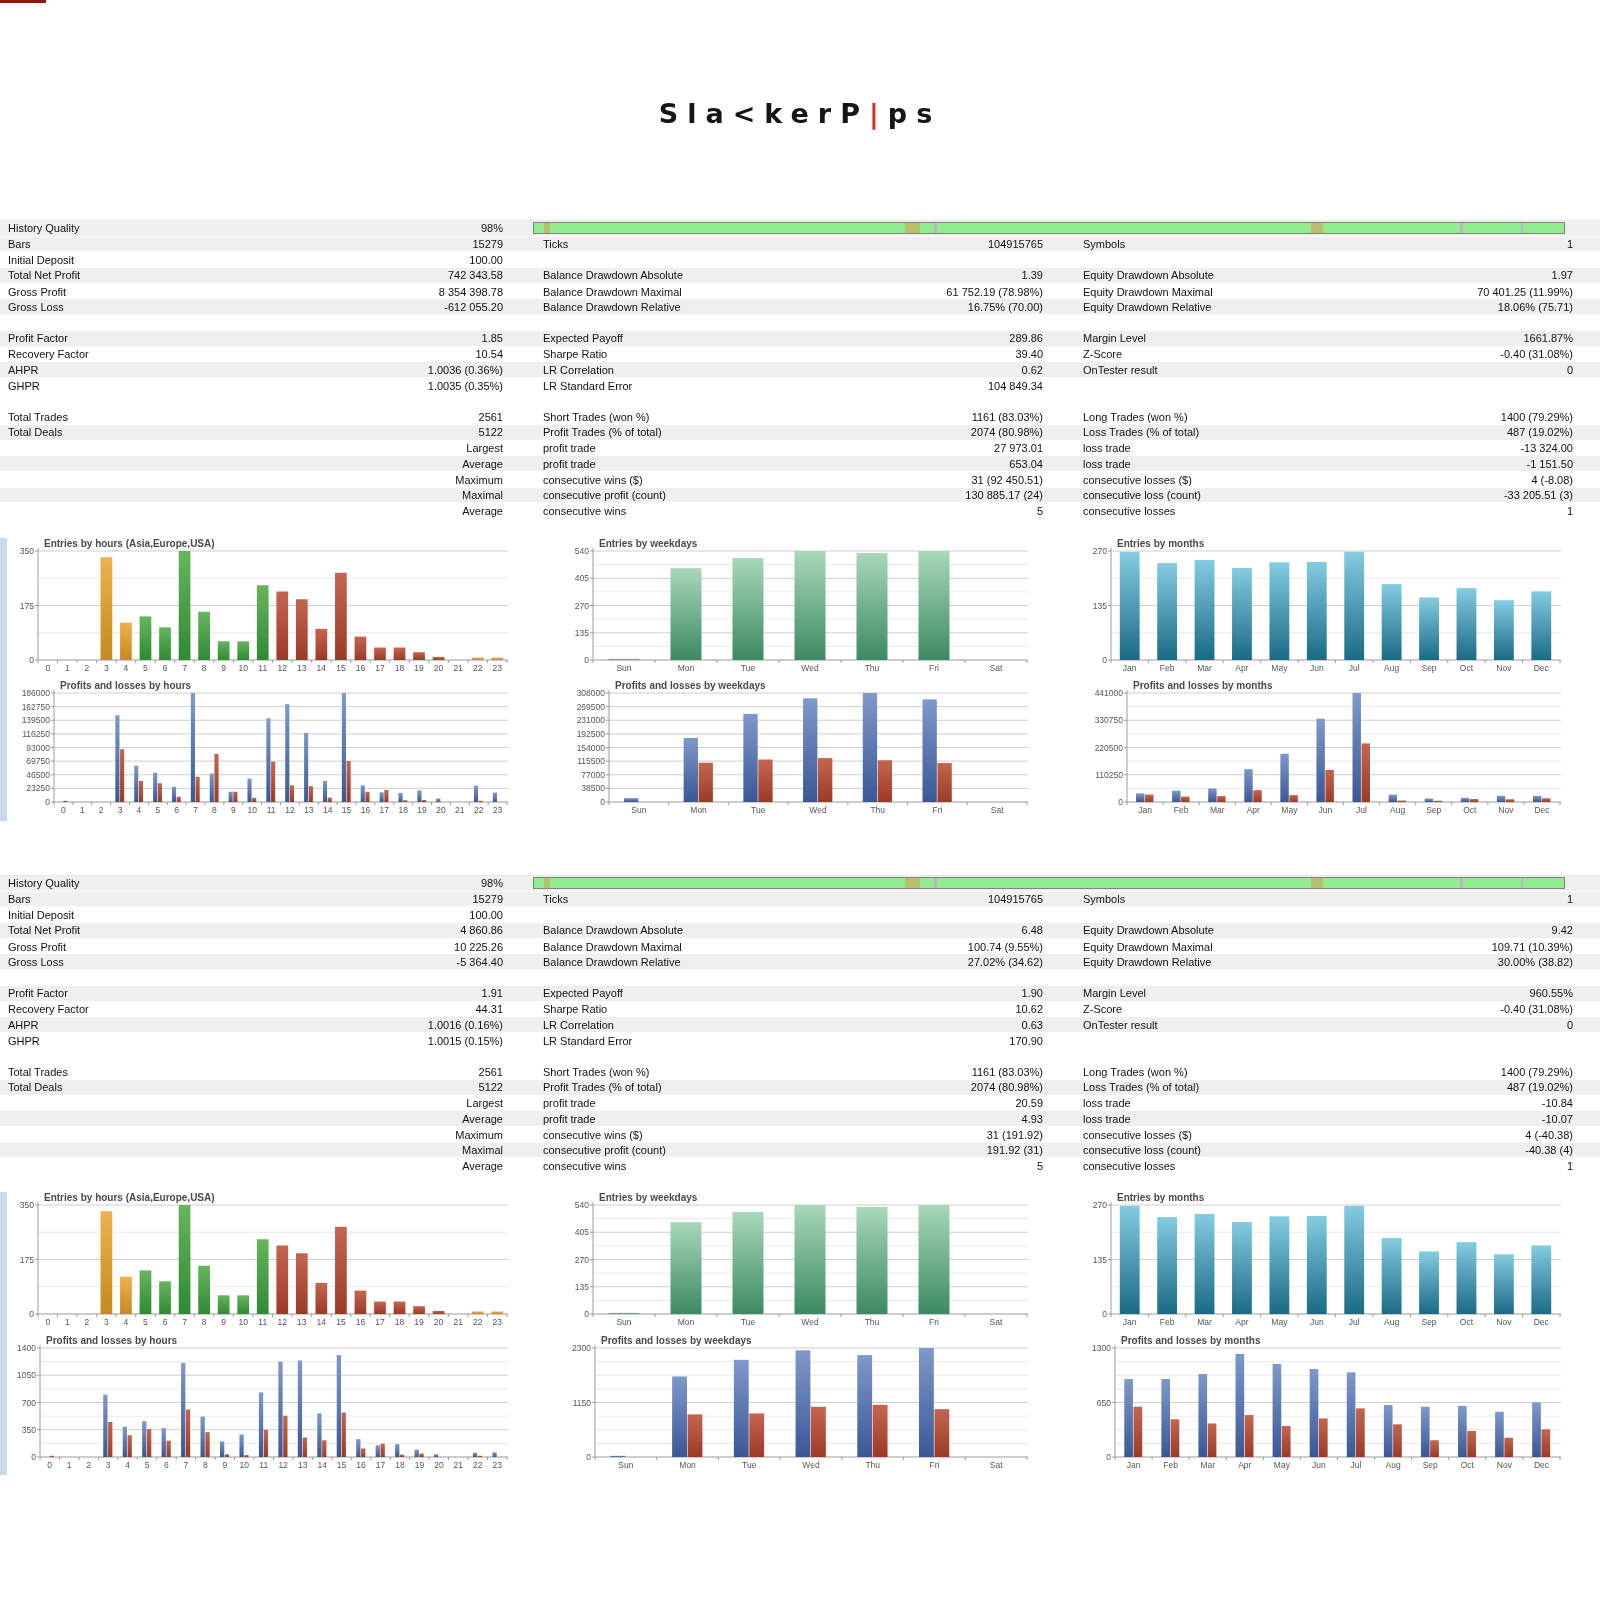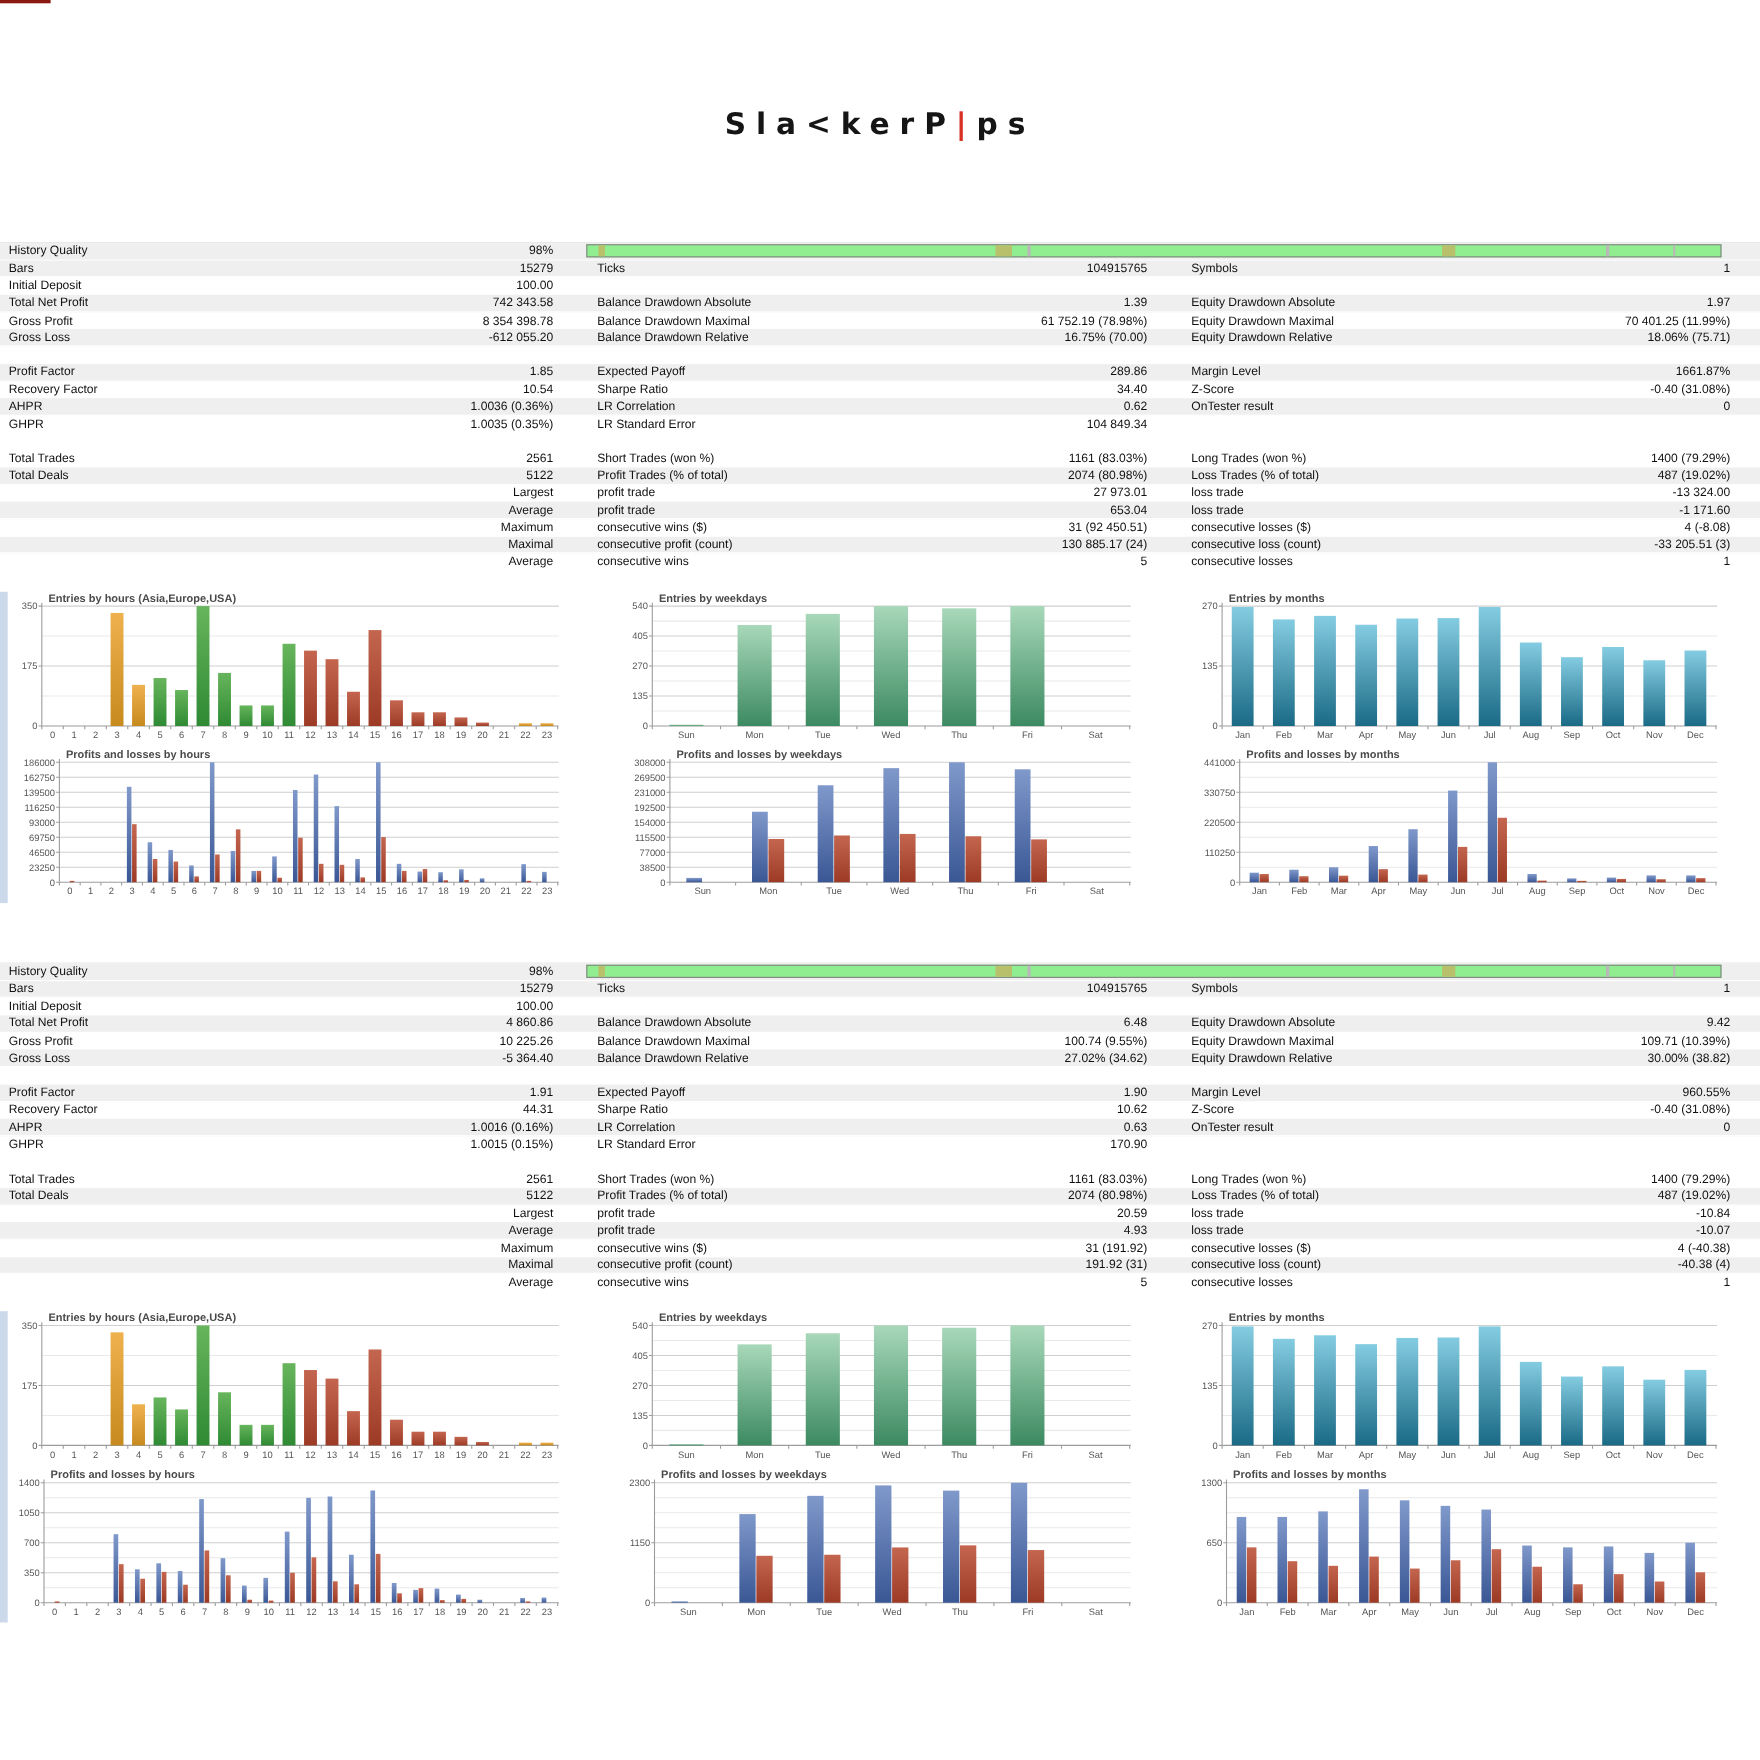--- a/index.html
+++ b/index.html
@@ -133,21 +133,21 @@
         <span class="vl">1661.87%</span>
       </div>
     </div>
     <div class="t-row">
       <div class="tg" style="left: 0px; width: 530px; padding: 0px 27px 0px 8px;">
         <span class="lb">Recovery Factor</span>
         <span class="vl">10.54</span>
       </div>
       <div class="tg" style="left: 530px; width: 533px; padding: 0px 20px 0px 13px;">
         <span class="lb">Sharpe Ratio</span>
-        <span class="vl">34.40</span>
+        <span class="vl">39.40</span>
       </div>
       <div class="tg" style="left: 1063px; width: 537px; padding: 0px 27px 0px 20px;">
         <span class="lb">Z-Score</span>
         <span class="vl">-0.40 (31.08%)</span>
       </div>
     </div>
     <div class="t-row stripe">
       <div class="tg" style="left: 0px; width: 530px; padding: 0px 27px 0px 8px;">
         <span class="lb">AHPR</span>
         <span class="vl">1.0036 (0.36%)</span>
@@ -222,21 +222,21 @@
       <div class="tg" style="left: 0px; width: 530px; padding: 0px 27px 0px 8px;">
         <span class="lb"></span>
         <span class="vl">Average</span>
       </div>
       <div class="tg" style="left: 530px; width: 533px; padding: 0px 20px 0px 13px;">
         <span class="lb">profit trade</span>
         <span class="vl">653.04</span>
       </div>
       <div class="tg" style="left: 1063px; width: 537px; padding: 0px 27px 0px 20px;">
         <span class="lb">loss trade</span>
-        <span class="vl">-1 171.60</span>
+        <span class="vl">-1 151.50</span>
       </div>
     </div>
     <div class="t-row">
       <div class="tg" style="left: 0px; width: 530px; padding: 0px 27px 0px 8px;">
         <span class="lb"></span>
         <span class="vl">Maximum</span>
       </div>
       <div class="tg" style="left: 530px; width: 533px; padding: 0px 20px 0px 13px;">
         <span class="lb">consecutive wins ($)</span>
         <span class="vl">31 (92 450.51)</span>

